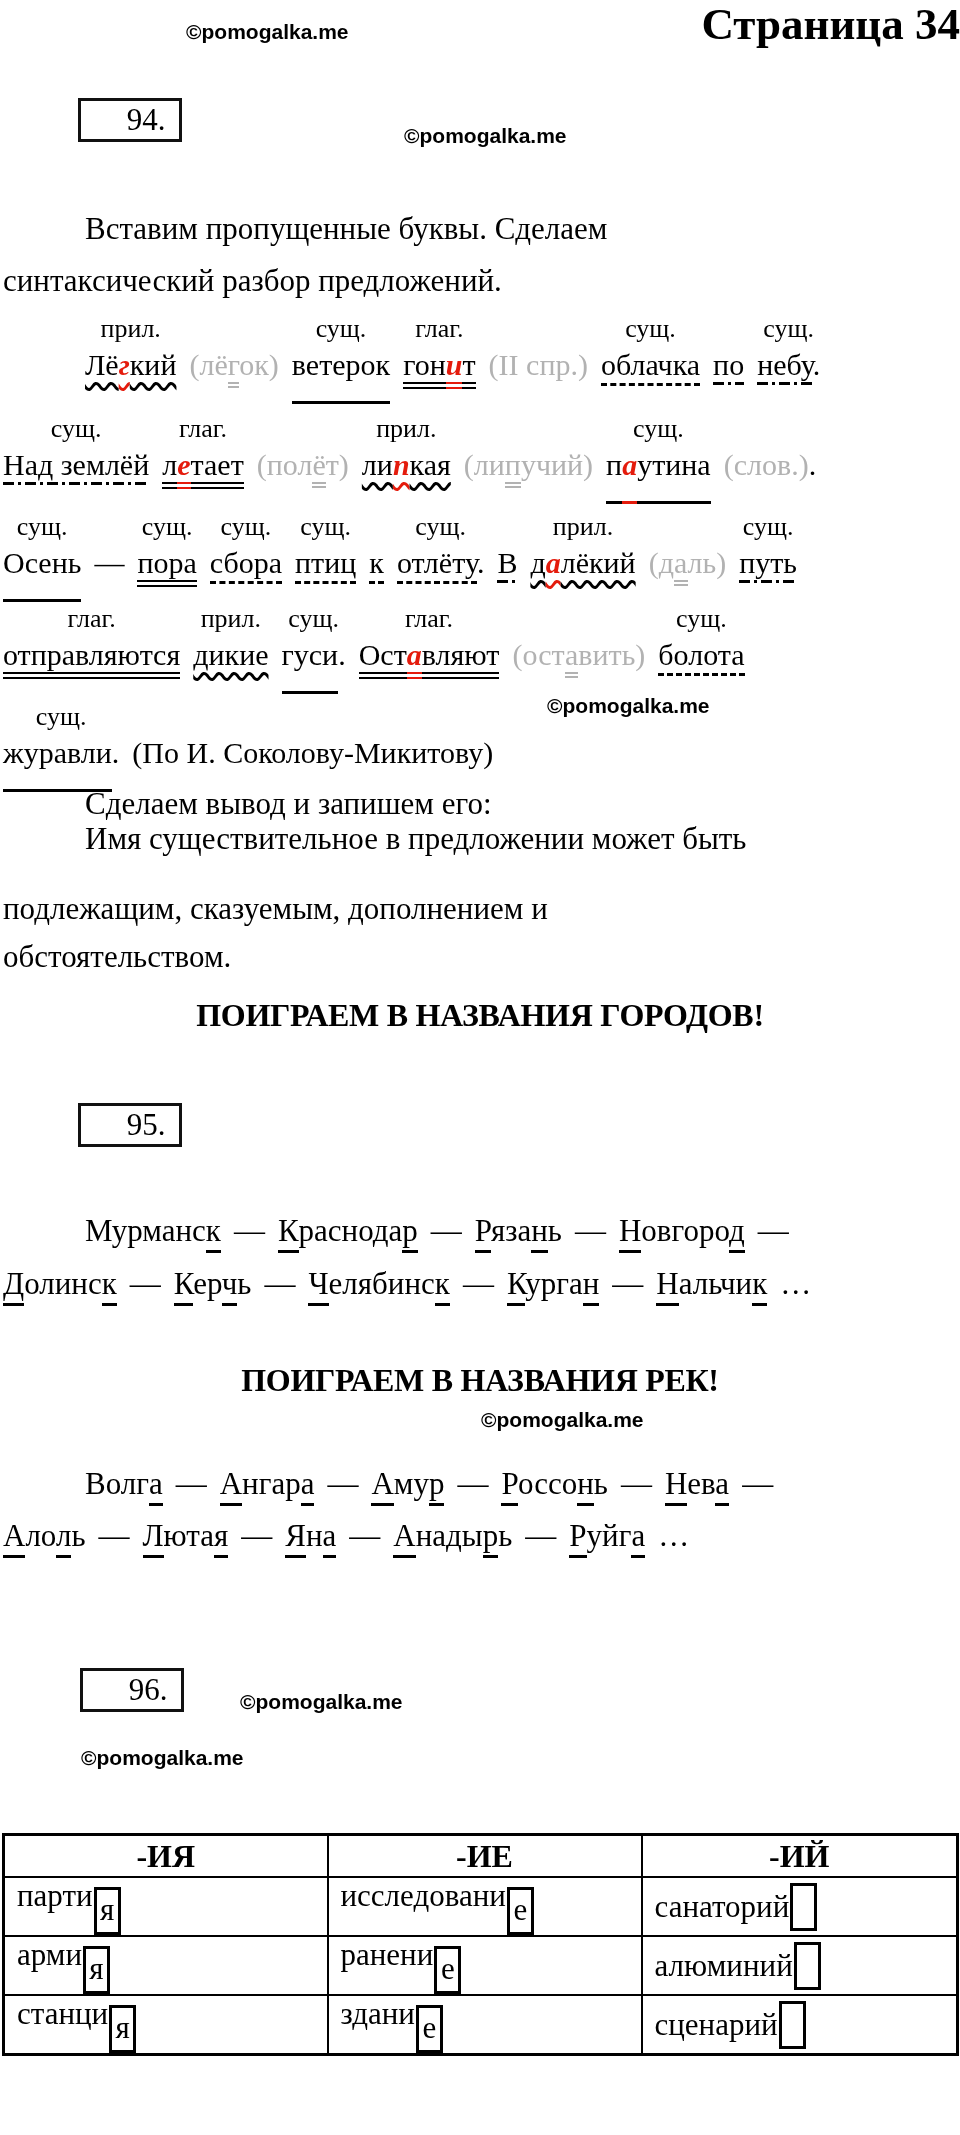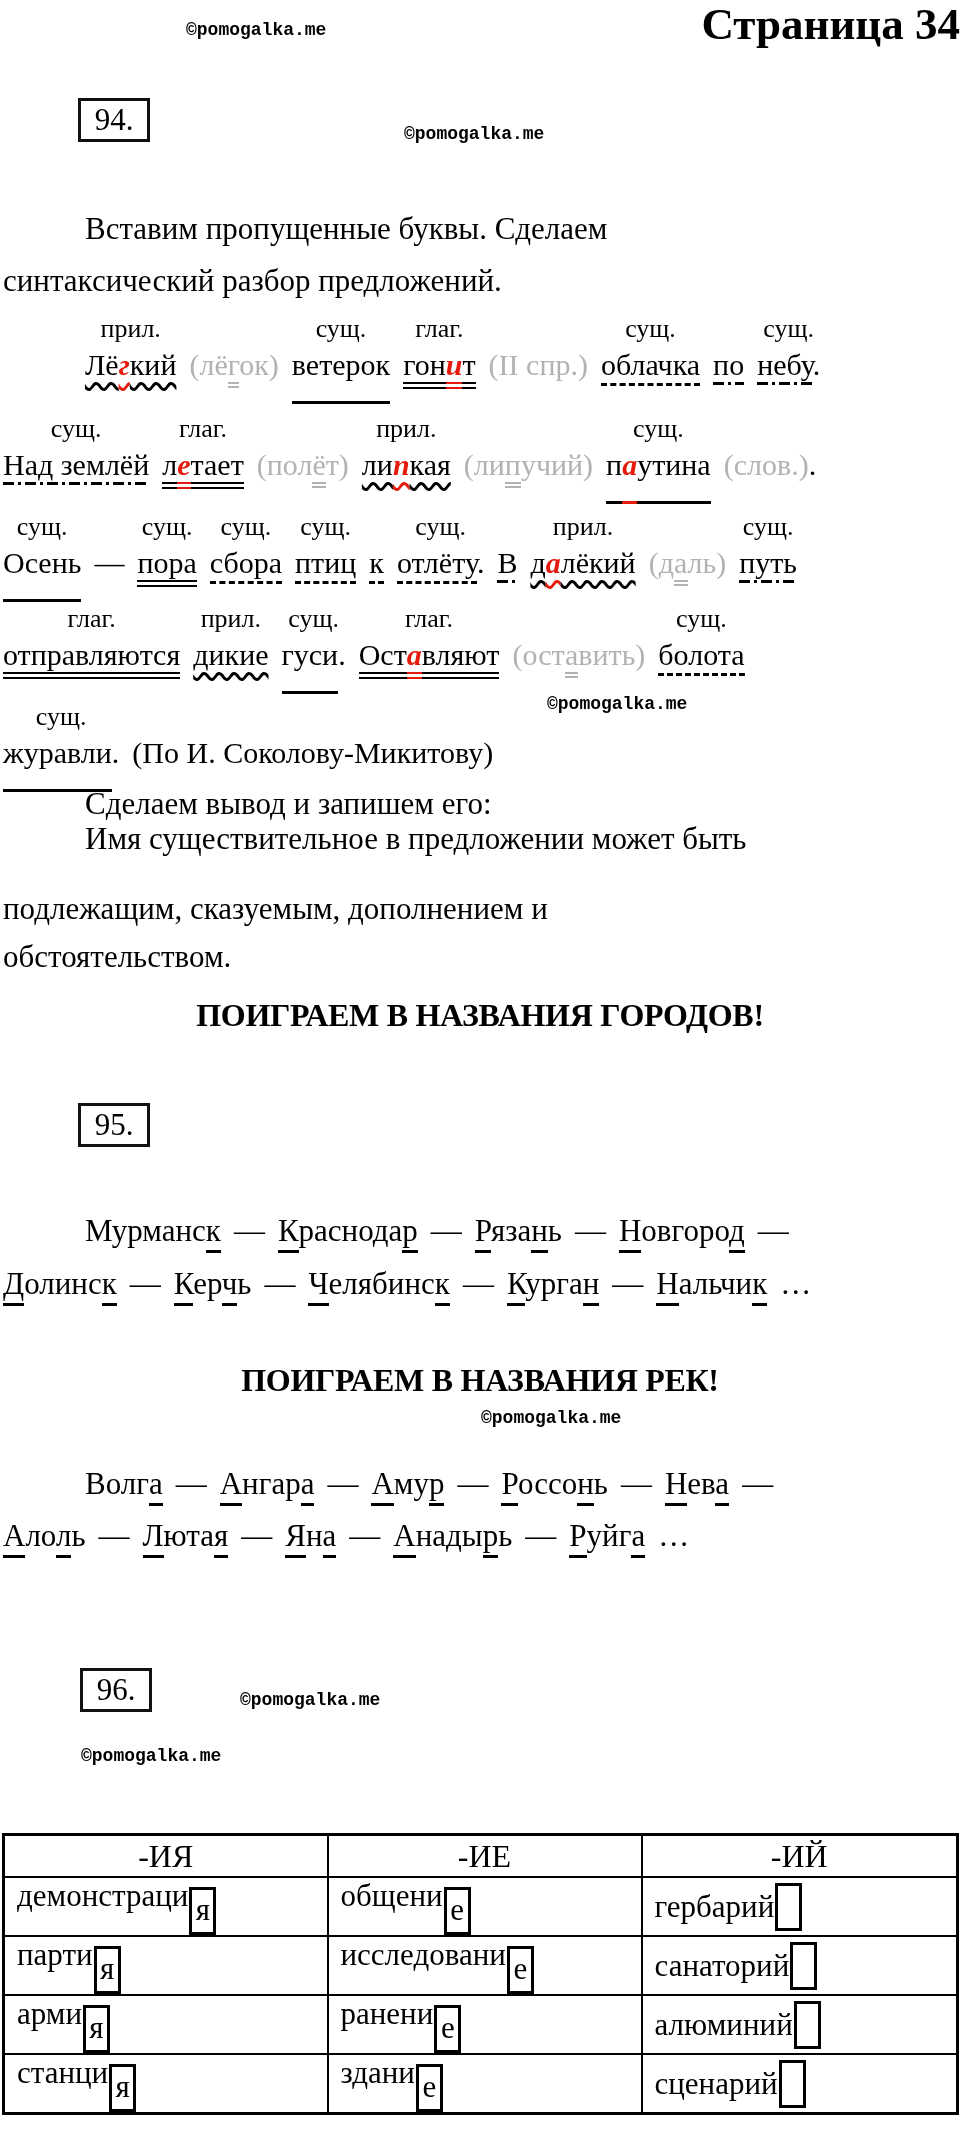--- a/index.html
+++ b/index.html
@@ -1,23 +1,23 @@
 <!DOCTYPE html>
 <html><head>
 <meta charset="utf-8">
 <style>
   html,body{margin:0;padding:0;background:#fff;}
   #page{position:relative;width:960px;height:2135px;background:#fff;overflow:hidden;
         font-family:"Liberation Serif",serif;color:#000;}
-  .wm{position:absolute;font-family:Liberation Mono, monospace;font-weight:bold;
-      font-size:18px;color:#000;white-space:nowrap;letter-spacing:0px;}
+  .wm{position:absolute;font-family:Liberation Sans, sans-serif;font-weight:bold;
+      font-size:21px;color:#000;white-space:nowrap;letter-spacing:0px;}
   .title{position:absolute;top:4px;left:0;width:100%;text-align:right;
          font-size:45px;font-weight:bold;line-height:40px;}
   .exbox{position:absolute;width:66px;height:38px;border:3px solid #111;
-         font-size:31px;font-weight:normal;text-align:center;line-height:38px;background:#fff;}
+         font-size:31px;font-weight:normal;text-align:center;line-height:38px;background:#fff;padding-left:32px;}
   .line{position:absolute;font-size:31px;line-height:40px;white-space:nowrap;}
   .heading{position:absolute;left:0;width:100%;text-align:center;
            font-size:32px;font-weight:bold;white-space:nowrap;letter-spacing:-0.3px;}
   .parsed{position:absolute;white-space:nowrap;font-size:30px;padding-top:37px;}
   .tok{display:inline-block;position:relative;margin-right:13px;}
   .tok:last-child{margin-right:0;}
   .pos{position:absolute;top:-34px;left:50%;transform:translateX(-50%);
        font-size:26px;white-space:nowrap;color:#000;font-style:normal;font-weight:normal;}
   .gray{color:#b2b2b2;}
   .red{color:#e41b0c;font-style:italic;font-weight:bold;}
@@ -26,21 +26,21 @@
   .u-double{border-bottom:7px double currentColor;padding-bottom:1px;}
   .u-dashed{border-bottom:3px dashed currentColor;padding-bottom:2px;}
   .u-wavy{text-decoration-line:underline;text-decoration-style:wavy;
           text-decoration-color:currentColor;text-decoration-thickness:2.5px;text-underline-offset:7px;}
   .u-dashdot{background-image:repeating-linear-gradient(to right,currentColor 0 11px,transparent 11px 15px,currentColor 15px 18px,transparent 18px 22px);
              background-repeat:no-repeat;background-position:left bottom;background-size:100% 3px;padding-bottom:4px;}
   .u-letter{border-bottom:3px solid currentColor;padding-bottom:2px;}
   .chk{border-bottom:6px double currentColor;padding-bottom:1px;}
   table.endings{position:absolute;border-collapse:collapse;table-layout:fixed;
                 border:3px solid #000;background:#fff;}
-  table.endings th{border:2px solid #000;height:40px;font-size:32px;font-weight:normal;
+  table.endings th{border:2px solid #000;height:40px;font-size:32px;font-weight:bold;
                    text-align:center;vertical-align:middle;padding:0;}
   table.endings td{border:2px solid #000;height:51px;font-size:31px;text-align:left;
                    vertical-align:middle;padding:0 0 0 12px;white-space:nowrap;}
   .endbox{display:inline-block;border:3px solid #000;height:42px;min-width:17px;
           line-height:40px;padding:0 2px;margin-left:1px;vertical-align:-14px;text-align:center;}
 </style>
 </head>
 <body>
 
 <div id="page">
@@ -101,25 +101,20 @@
       </colgroup>
     <thead>
         <tr id="tbl-head">
           <th>-ИЯ</th>
           <th>-ИЕ</th>
           <th>-ИЙ</th>
         </tr>
       </thead>
     <tbody id="tbl-body">
         <tr>
-          <td><span>демонстраци</span><span class="endbox">я</span></td>
-          <td><span>общени</span><span class="endbox">е</span></td>
-          <td><span>гербарий</span><span class="endbox"></span></td>
-        </tr>
-        <tr>
           <td><span>парти</span><span class="endbox">я</span></td>
           <td><span>исследовани</span><span class="endbox">е</span></td>
           <td><span>санаторий</span><span class="endbox"></span></td>
         </tr>
         <tr>
           <td><span>арми</span><span class="endbox">я</span></td>
           <td><span>ранени</span><span class="endbox">е</span></td>
           <td><span>алюминий</span><span class="endbox"></span></td>
         </tr>
         <tr>

